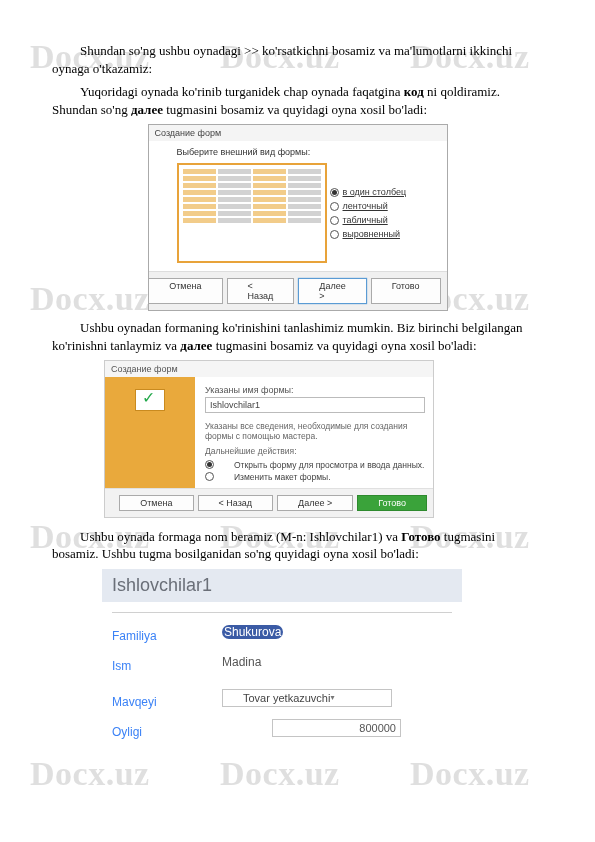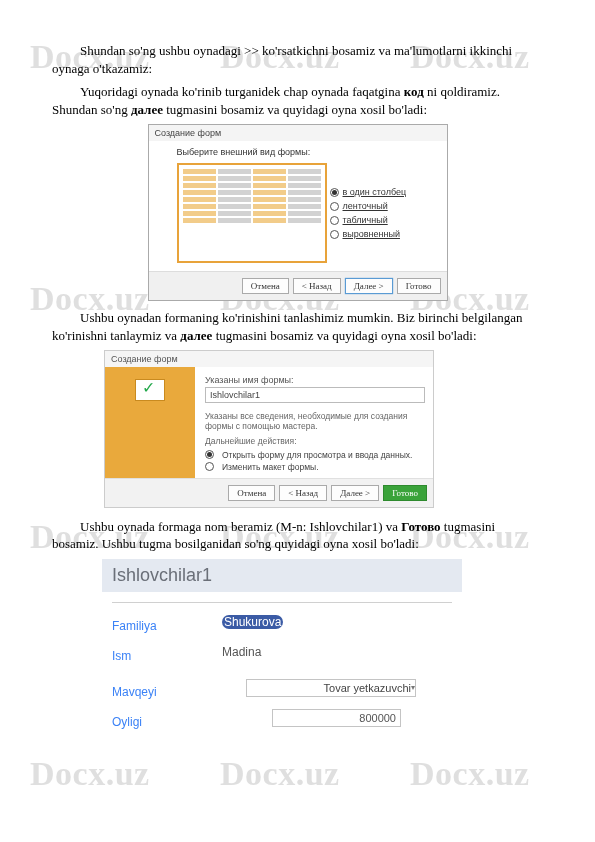--- a/index.html
+++ b/index.html
@@ -52,21 +52,21 @@
     display:flex; gap:2px;
   }
   .dlg1 .pvcol { flex:1; display:flex; flex-direction:column; gap:2px; }
   .dlg1 .pvbar { height:5px; background:#f2cc8a; }
   .dlg1 .pvcol.alt .pvbar { background:#d2d2d2; }
   .dlg1 .opts { flex:1; display:flex; flex-direction:column; gap:4px; }
   .dlg1 .opt { display:flex; align-items:center; gap:4px; }
   .radio { width:9px; height:9px; border:1px solid #555; border-radius:50%; display:inline-flex; align-items:center; justify-content:center; }
   .radio.sel::after { content:""; width:5px; height:5px; background:#333; border-radius:50%; }
   .btnrow { display:flex; justify-content:flex-end; gap:4px; padding:6px; background:#f0f0f0; border-top:1px solid #ddd; }
-  .wbtn { border:1px solid #aaa; background:#fdfdfd; padding:2px 8px; font-size:9px; color:#333;font-family:Liberation Serif, serif; }
+  .wbtn { border:1px solid #aaa; background:#fdfdfd; padding:2px 20px; font-size:9px; color:#333; }
   .wbtn.primary { border:1px solid #5a9bd4; box-shadow:0 0 1px #5a9bd4; }
 
   
   .dlg2 {
     width: 330px;
     margin: 4px 0 6px 52px;
     border:1px solid #ccc;
     background:#fff;
     font-family: Tahoma, Arial, sans-serif;
     font-size:9px;
@@ -76,21 +76,21 @@
   .dlg2 .main { display:flex; }
   .dlg2 .side { width:90px; background:#e9a93c; display:flex; align-items:flex-start; justify-content:center; padding:12px 0; }
   .dlg2 .flag {
     width:30px; height:22px; background:#fff; border:1px solid #c98a1f; position:relative;
   }
   .dlg2 .flag::after { content:"✓"; color:#22a84a; font-size:16px; position:absolute; left:6px; top:-2px; }
   .dlg2 .right { flex:1; padding:8px 8px 4px 10px; }
   .dlg2 .lbl { font-size:9px; color:#555; margin-bottom:2px; }
   .dlg2 .namebox { border:1px solid #bbb; padding:2px 4px; font-size:9px; margin-bottom:8px; background:#fff; }
   .dlg2 .desc { font-size:8.5px; color:#666; line-height:1.2; margin-bottom:4px; }
-  .dlg2 .ropt { display:flex; align-items:center; gap:8px; margin:2px 0; font-size:8.5px; }
+  .dlg2 .ropt { display:flex; align-items:center; gap:20px; margin:2px 0; font-size:8.5px; }
   .dlg2 .btnrow2 { display:flex; justify-content:flex-end; gap:4px; padding:6px; background:#f2f2f2; border-top:1px solid #e0e0e0; }
   .dlg2 .wbtn.green { background:#3aa33a; color:#fff; border:1px solid #2e8a2e; }
 
   
   .formview {
     width: 360px;
     margin: 6px 0 0 50px;
     font-family: "Segoe UI", Tahoma, sans-serif;
     font-size: 12px;
     color:#555;
@@ -99,23 +99,23 @@
     background:#e4e9f1;
     color:#6a6f78;
     font-size:18px;
     padding:6px 10px;
   }
   .formview .row { display:flex; align-items:center; padding:4px 10px; }
   .formview .flabel { width:110px; color:#3b82f6; font-size:12px;margin-top:8px; }
   .formview .fval { font-size:12px; }
   .formview .sel { background:#3b5ba5; color:#fff; padding:0 2px;border-radius:7px; }
   .formview .dropdown {
-    border:1px solid #c4c4c4; padding:2px 0; width:170px;
-    display:flex; justify-content:flex-end; align-items:center;
-    font-size:11px; color:#444; background:#fff;margin-left:24px;
+    border:1px solid #c4c4c4; padding:2px 20px; width:170px;
+    display:flex; justify-content:flex-start; align-items:center;
+    font-size:11px; color:#444; background:#fff;
   }
   .formview .chev { font-size:8px; color:#777; }
   .formview .numbox { border:1px solid #c4c4c4; padding:2px 4px; width:129px; text-align:right; font-size:11px; margin-left:50px; background:#fff; }
   .formview .sep { border-top:1px solid #d0d0d0; margin:4px 10px; }
 </style>
 </head>
 <body>
 
 <div class="watermark" style="left:30px; top:38px;">Docx.uz</div>
 <div class="watermark" style="left:220px; top:38px;">Docx.uz</div>

